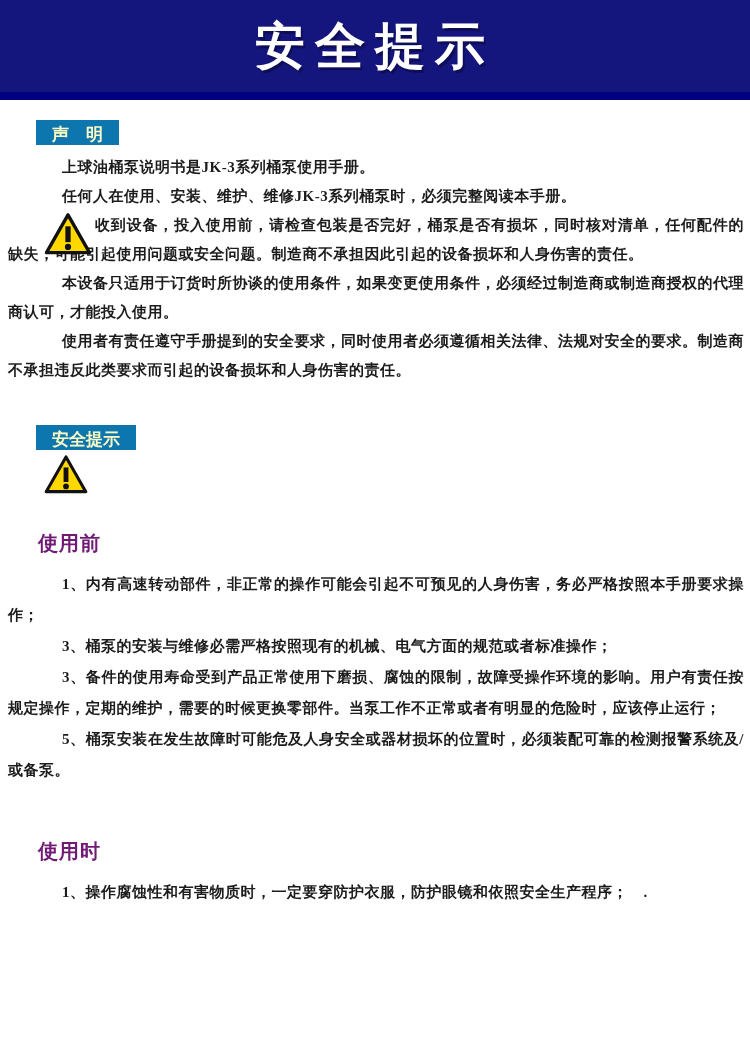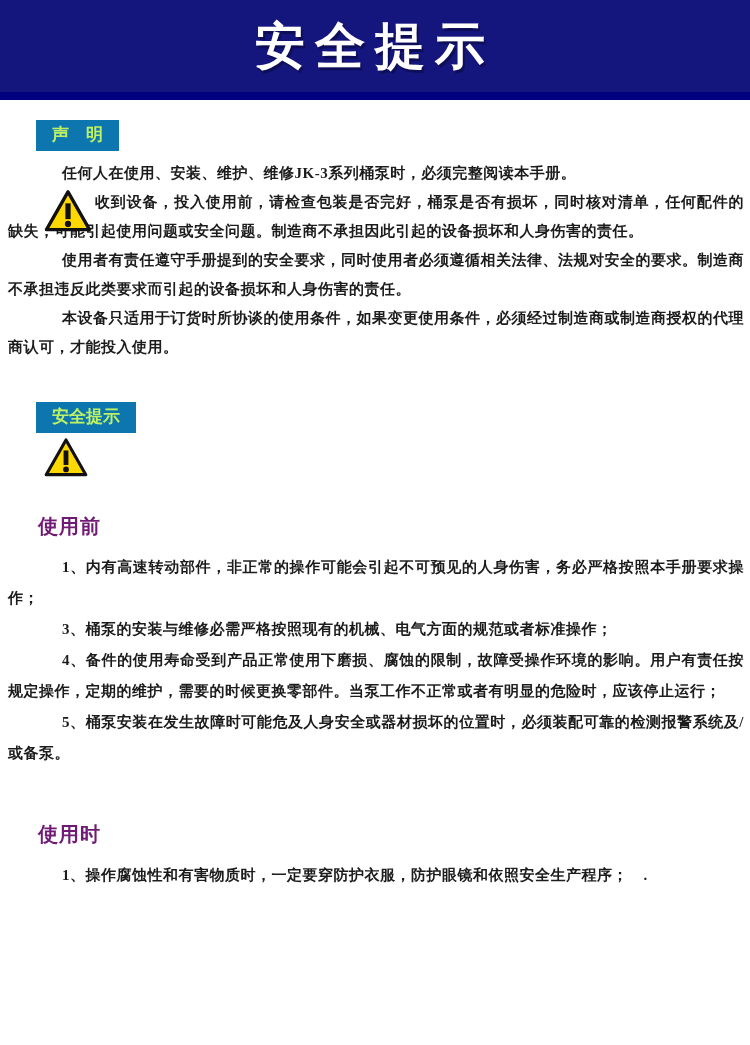--- a/index.html
+++ b/index.html
@@ -13,23 +13,23 @@
     display:flex; align-items:center; justify-content:center;
   }
   .banner-title {
     color:#ffffff; font-family:"Liberation Sans", sans-serif;
     font-weight:900; font-size:50px; letter-spacing:10px;
     text-shadow:2px 3px 0 rgba(0,0,0,0.30);
   }
   .banner-stripe { height:8px; background:#000080; }
   .content { padding:0 6px 0 8px; }
   .box-header {
-    display:inline-block; background:#0d76ae; color:#bef264;
+    display:inline-block; background:#0d76ae; color:#fef9c3;
     font-family:"Liberation Sans", sans-serif; font-weight:bold;
-    font-size:17px; line-height:1; padding:6px 16px 8px 16px;
+    font-size:17px; line-height:1; padding:6px 16px 2px 16px;
   }
   .hdr1 { margin:20px 0 8px 28px; }
   .hdr2 { margin:40px 0 6px 28px; }
   p.body {
     font-size:15px; font-weight:bold; line-height:29px;
     text-align:justify; text-indent:54px; letter-spacing:0.5px;
   }
   .warn-para { position:relative; }
   .warn-para .warn-text { text-indent:87px; }
   .tri-icon {
@@ -54,51 +54,52 @@
 <header class="banner">
   <div class="banner-title">安全提示</div>
 </header>
 <div class="banner-stripe"></div>
 
 <main class="content">
 
   
   <div class="box-header hdr1">声　明</div>
 
+  <p class="body">上球油桶泵说明书是JK-3系列桶泵使用手册。</p>
   <p class="body">任何人在使用、安装、维护、维修JK-3系列桶泵时，必须完整阅读本手册。</p>
 
   <div class="warn-para">
     <svg class="tri-icon" viewBox="0 0 100 92" aria-hidden="true">
       <path d="M50 6 L95 85 L5 85 Z" fill="#ffd800" stroke="#111111" stroke-width="7" stroke-linejoin="round"></path>
       <rect x="44.5" y="30" width="11" height="33" fill="#111111"></rect>
       <circle cx="50" cy="73" r="6.5" fill="#111111"></circle>
     </svg>
     <p class="body warn-text">收到设备，投入使用前，请检查包装是否完好，桶泵是否有损坏，同时核对清单，任何配件的缺失，可能引起使用问题或安全问题。制造商不承担因此引起的设备损坏和人身伤害的责任。</p>
   </div>
 
+  <p class="body">本设备只适用于订货时所协谈的使用条件，如果变更使用条件，必须经过制造商或制造商授权的代理商认可，才能投入使用。</p>
   <p class="body">使用者有责任遵守手册提到的安全要求，同时使用者必须遵循相关法律、法规对安全的要求。制造商不承担违反此类要求而引起的设备损坏和人身伤害的责任。</p>
-  <p class="body">本设备只适用于订货时所协谈的使用条件，如果变更使用条件，必须经过制造商或制造商授权的代理商认可，才能投入使用。</p>
 
   
   <div class="box-header hdr2">安全提示</div>
 
   <div class="warn-para warn-single">
     <svg class="tri-icon tri-icon-sm" viewBox="0 0 100 92" aria-hidden="true">
       <path d="M50 6 L95 85 L5 85 Z" fill="#ffd800" stroke="#111111" stroke-width="7" stroke-linejoin="round"></path>
       <rect x="44.5" y="30" width="11" height="33" fill="#111111"></rect>
       <circle cx="50" cy="73" r="6.5" fill="#111111"></circle>
     </svg>
   </div>
 
   
   <h2 class="sec-heading sh1">使用前</h2>
   <div class="list">
     <p>1、内有高速转动部件，非正常的操作可能会引起不可预见的人身伤害，务必严格按照本手册要求操作；</p>
     <p>3、桶泵的安装与维修必需严格按照现有的机械、电气方面的规范或者标准操作；</p>
-    <p>4、备件的使用寿命受到产品正常使用下磨损、腐蚀的限制，故障受操作环境的影响。用户有责任按规定操作，定期的维护，需要的时候更换零部件。当泵工作不正常或者有明显的危险时，应该停止运行；</p>
+    <p>3、备件的使用寿命受到产品正常使用下磨损、腐蚀的限制，故障受操作环境的影响。用户有责任按规定操作，定期的维护，需要的时候更换零部件。当泵工作不正常或者有明显的危险时，应该停止运行；</p>
     <p>5、桶泵安装在发生故障时可能危及人身安全或器材损坏的位置时，必须装配可靠的检测报警系统及/或备泵。</p>
   </div>
 
   
   <h2 class="sec-heading sh2">使用时</h2>
   <div class="list">
     <p>1、操作腐蚀性和有害物质时，一定要穿防护衣服，防护眼镜和依照安全生产程序；　.</p>
 
   </div>
 

